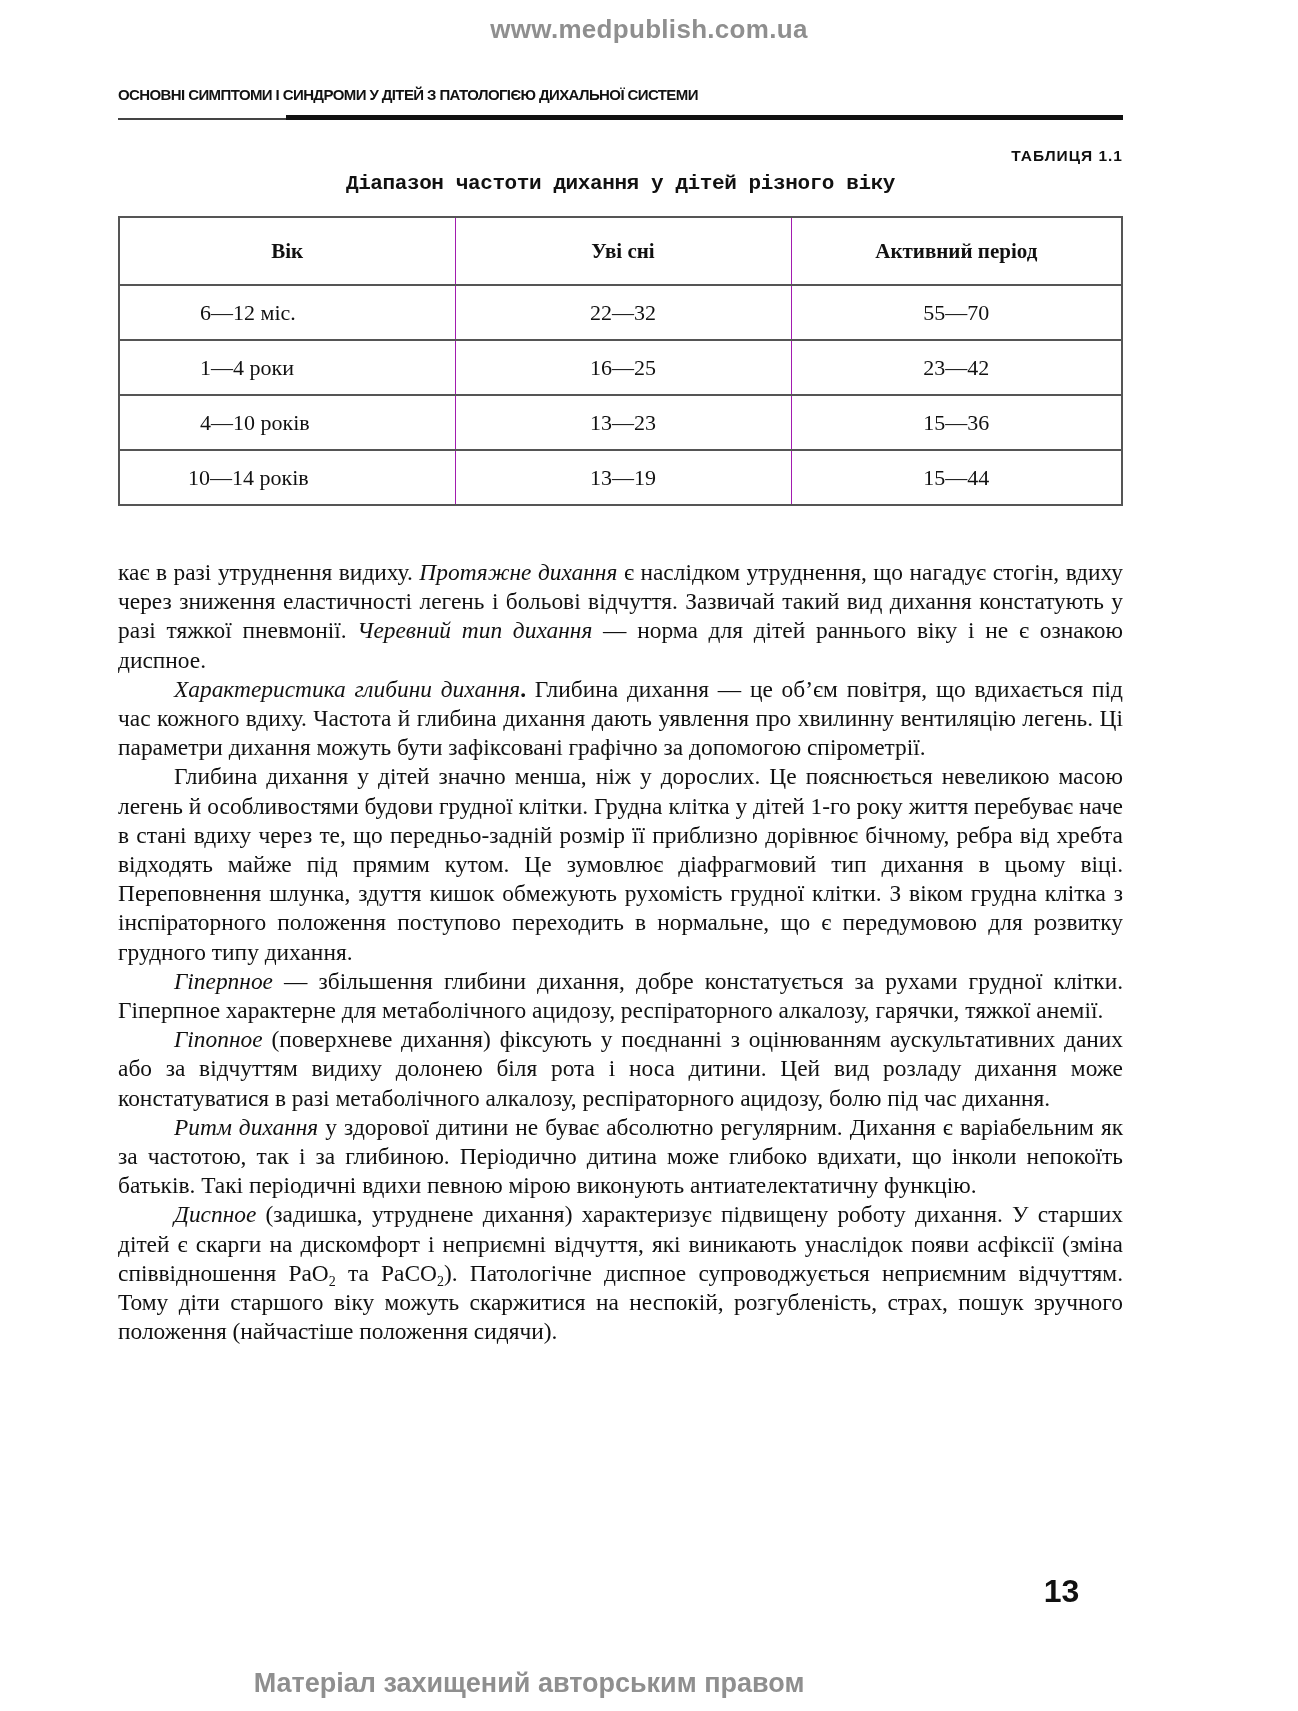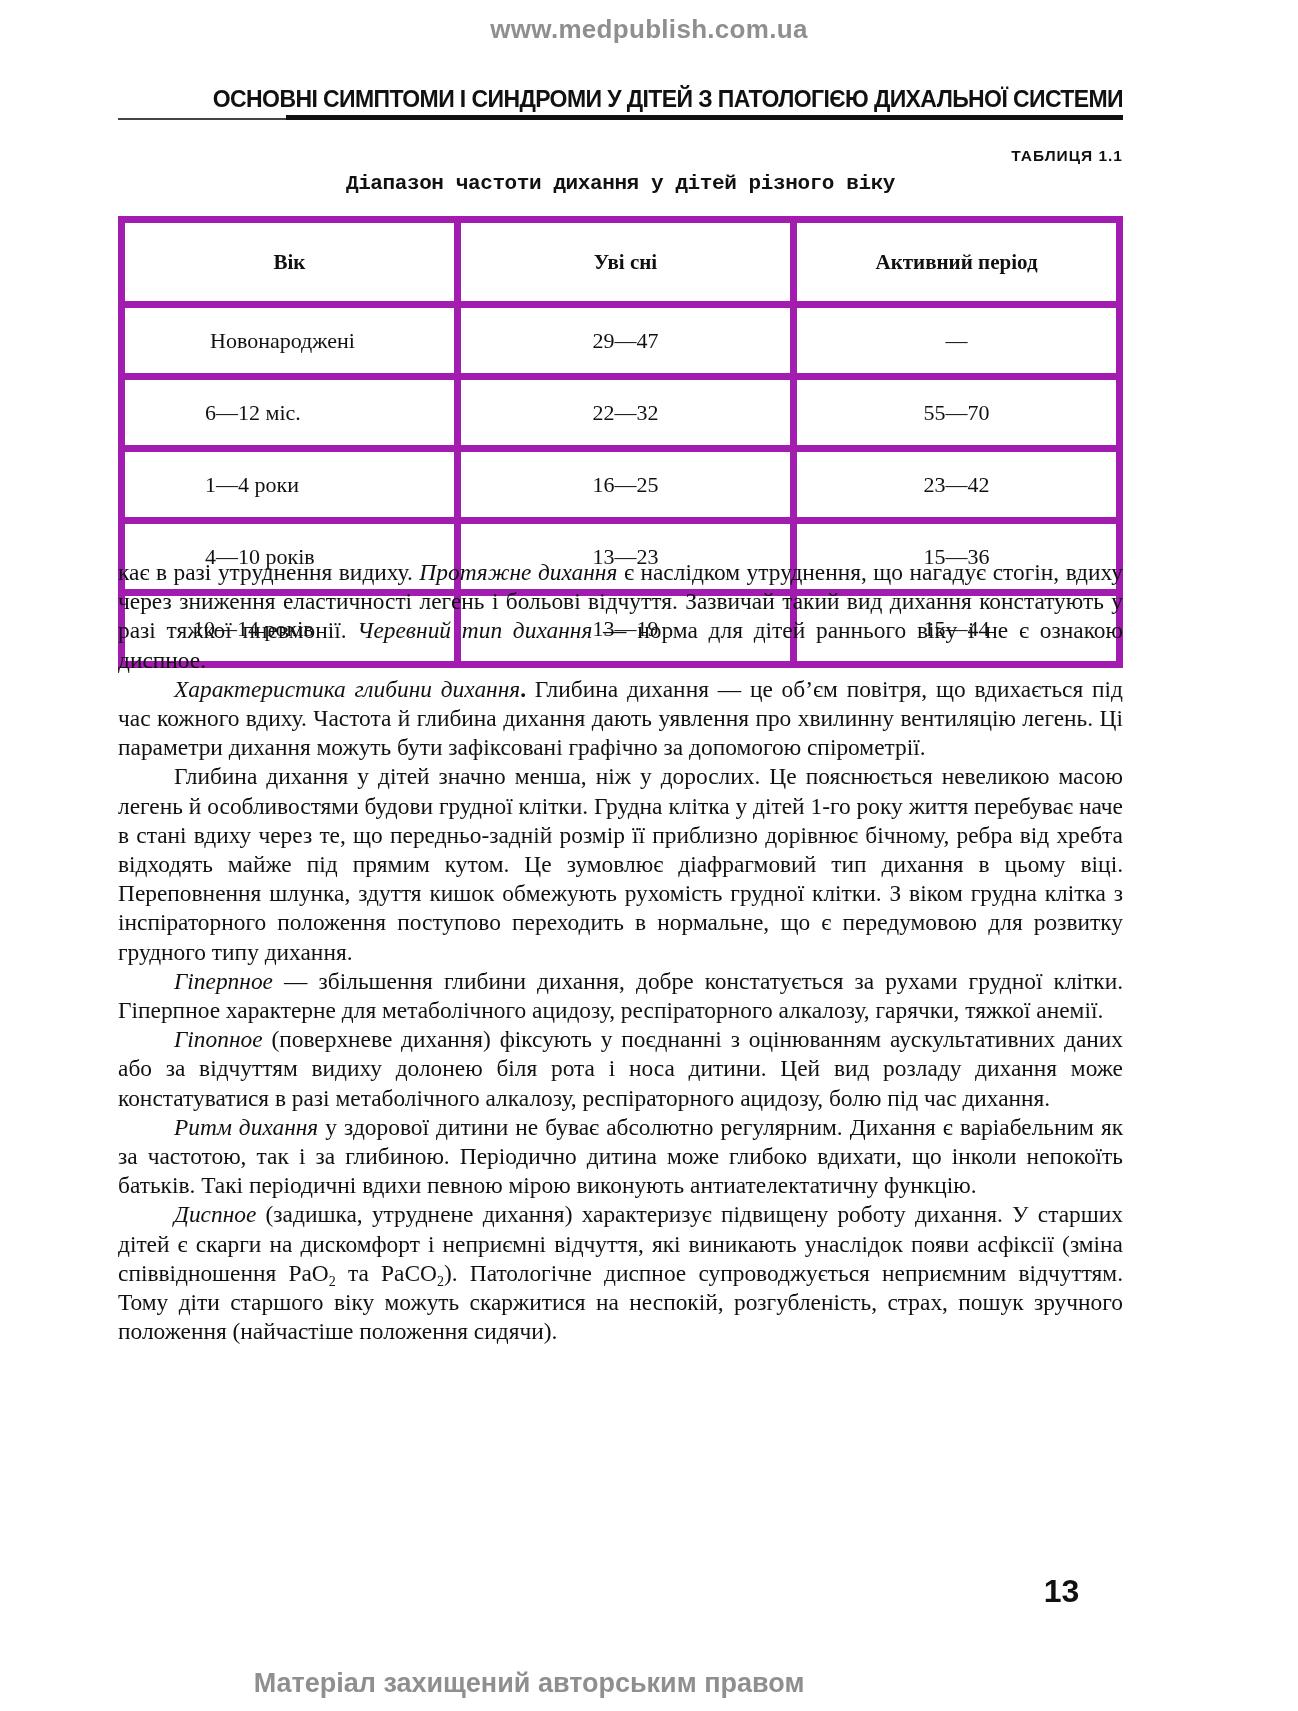--- a/index.html
+++ b/index.html
@@ -3,22 +3,22 @@
 <meta charset="utf-8">
 <style>
   html, body { margin: 0; padding: 0; background: #ffffff; }
   body { width: 1298px; height: 1711px; position: relative; overflow: hidden; color: #1a1a1a; }
   .watermark-top {
     position: absolute; top: 14px; left: 0; width: 1298px; text-align: center;
     font-family: "Liberation Sans", sans-serif; font-weight: bold; font-size: 26px;
     color: #8f8f8f; letter-spacing: 0.3px;
   }
   .running-head {
-    position: absolute; top: 86px; left: 118px; width: 1005px; text-align: right;
-    font-family: "Liberation Sans", sans-serif; font-weight: bold; font-size: 23px;
+    position: absolute; top: 86px; left: 118px; width: 1005px; text-align: left;
+    font-family: "Liberation Sans", sans-serif; font-weight: bold; font-size: 15px;
     letter-spacing: -0.6px; color: #111;
   }
   .rule-thin { position: absolute; top: 118px; left: 118px; width: 170px; height: 2px; background: #444; }
   .rule-thick { position: absolute; top: 115px; left: 286px; width: 837px; height: 5px; background: #111; }
   .table-number {
     position: absolute; top: 147px; left: 118px; width: 1005px; text-align: right;
     font-family: "Liberation Sans", sans-serif; font-weight: bold; font-size: 15.5px;
     letter-spacing: 1px; color: #111;
   }
   .table-title {
@@ -26,21 +26,21 @@
     font-family: Liberation Mono, monospace; font-weight: bold; font-size: 21px;
     letter-spacing: -0.4px; color: #111;
   }
   table.data {
     position: absolute; top: 216px; left: 118px; width: 1005px;
     border-collapse: collapse; table-layout: fixed;
     font-family: "Liberation Serif", serif; font-size: 22px; color: #111;
     border: 2px solid #555;
   }
   table.data col.c1, table.data col.c2 { width: 336px; }
-  table.data th, table.data td { border: 7px solid #a21caf; text-align: center; padding: 14px; margin-top: 10px; }
+  table.data th, table.data td { border: 1px solid #a21caf; text-align: center; padding: 8px; margin-top: 10px; }
   table.data th { height: 50px; font-weight: bold; font-size: 21px; }
   table.data td { height: 37px; }
   table.data tr.body-row { border-top: 2px solid #555; }
   table.data td.age { text-align: left; padding-left: 80px; }
   table.data td.age.center { text-align: center; padding-left: 0; }
   .body-text {
     position: absolute; top: 558px; left: 118px; width: 1005px;
     font-family: "Liberation Serif", serif; font-size: 23.4px; line-height: 29.2px;
     color: #111; text-align: justify;
   }
@@ -78,25 +78,20 @@
     </colgroup>
   <thead>
     <tr>
       <th>Вік</th>
       <th>Уві сні</th>
       <th>Активний період</th>
     </tr>
   </thead>
   <tbody>
     <tr class="body-row">
-      <td class="age center">Новонароджені</td>
-      <td>29—47</td>
-      <td>—</td>
-    </tr>
-    <tr class="body-row">
       <td class="age">6—12 міс.</td>
       <td>22—32</td>
       <td>55—70</td>
     </tr>
     <tr class="body-row">
       <td class="age">1—4 роки</td>
       <td>16—25</td>
       <td>23—42</td>
     </tr>
     <tr class="body-row">

